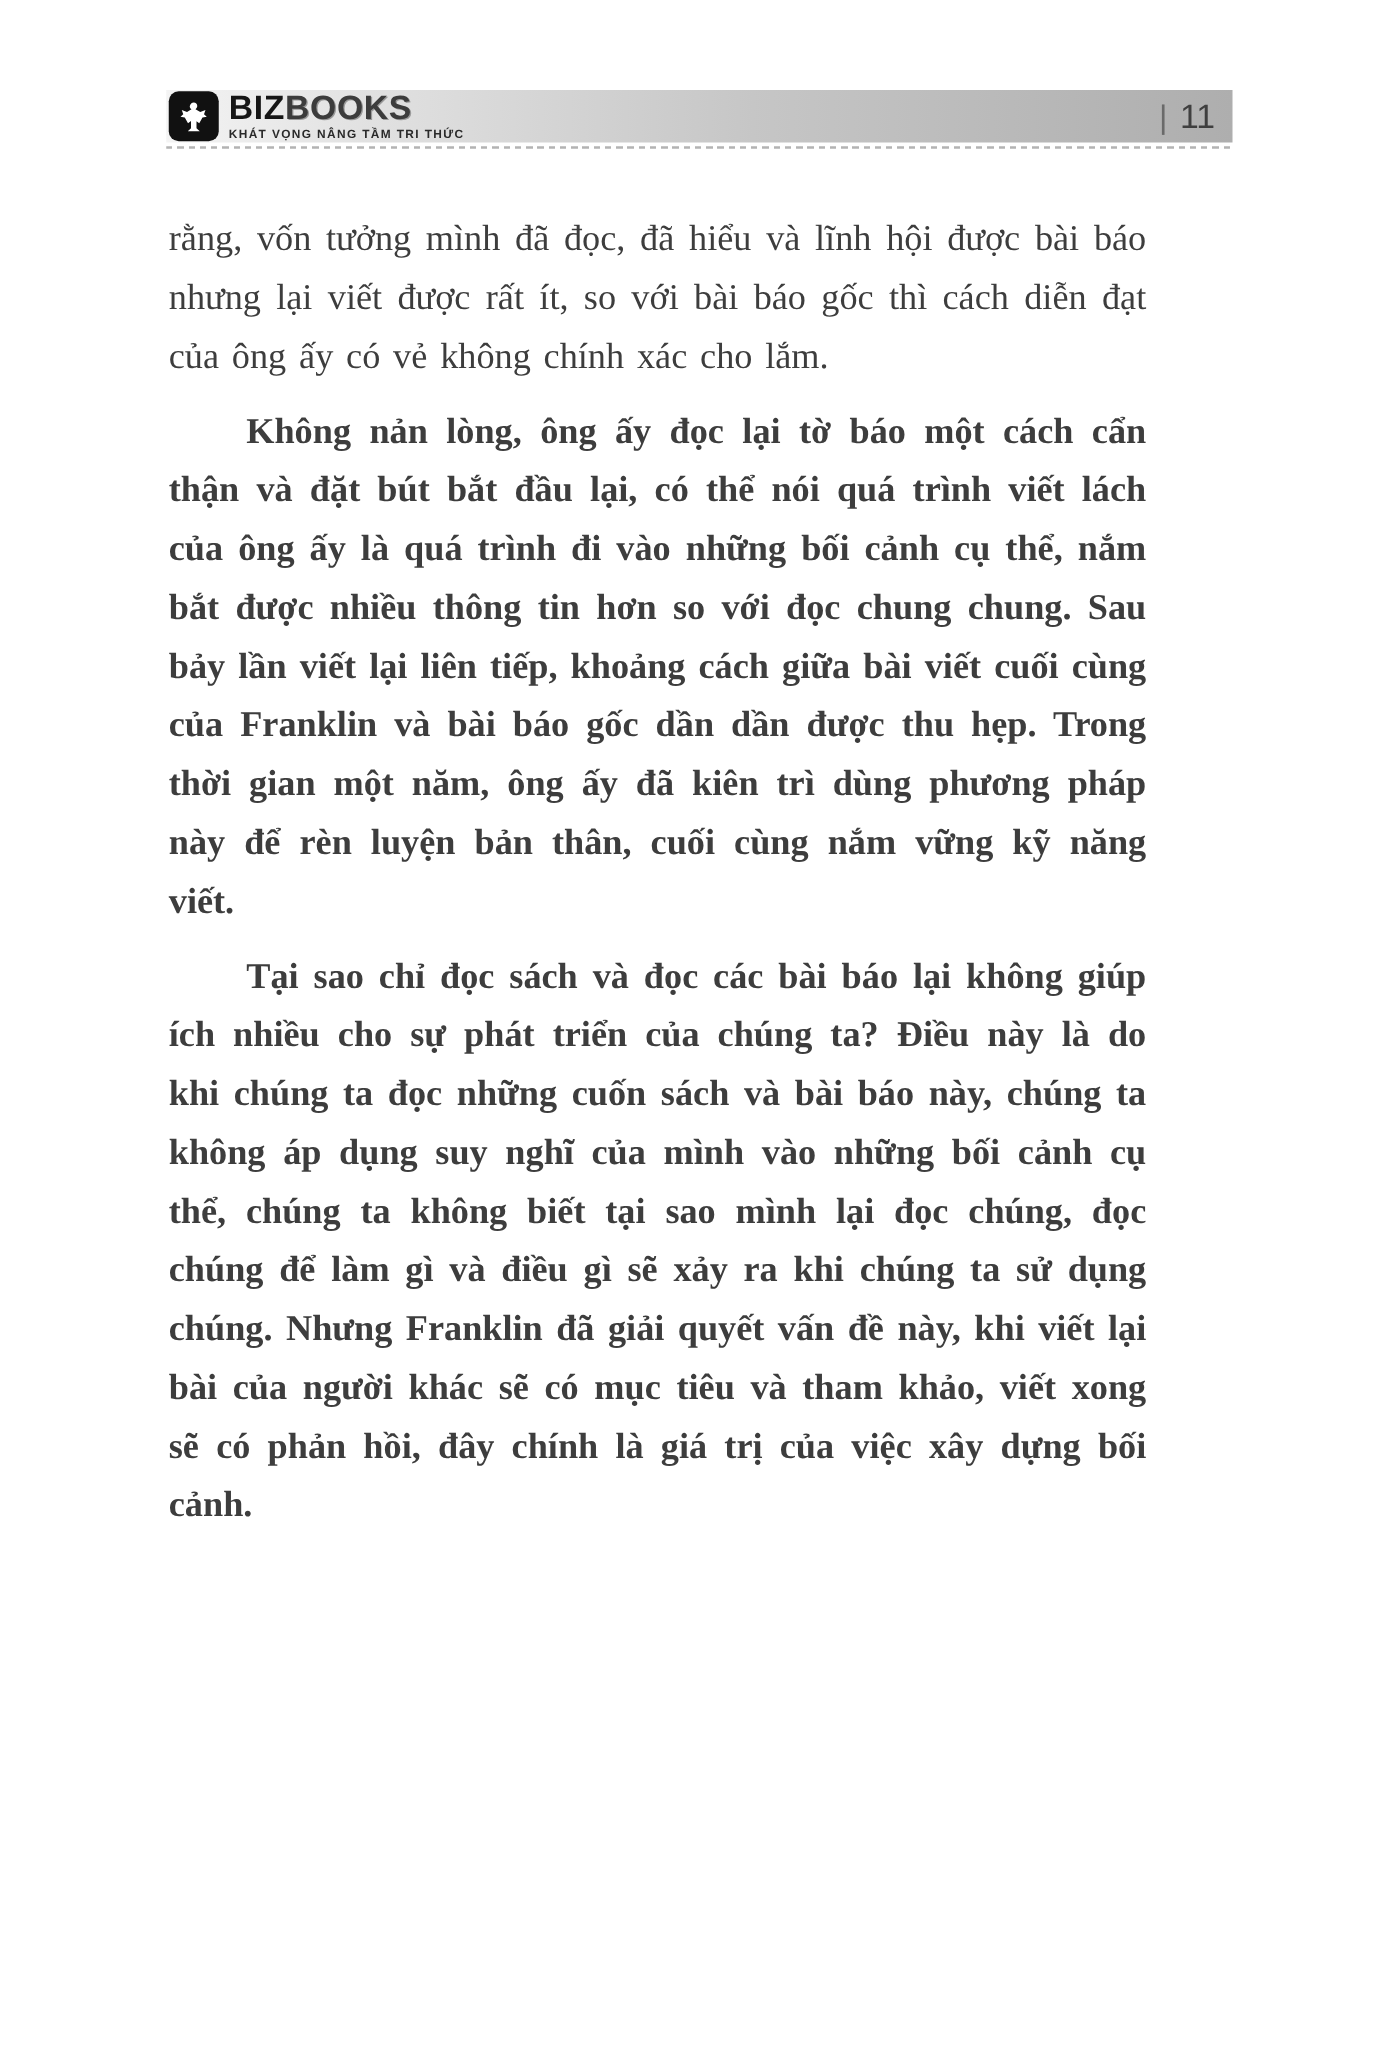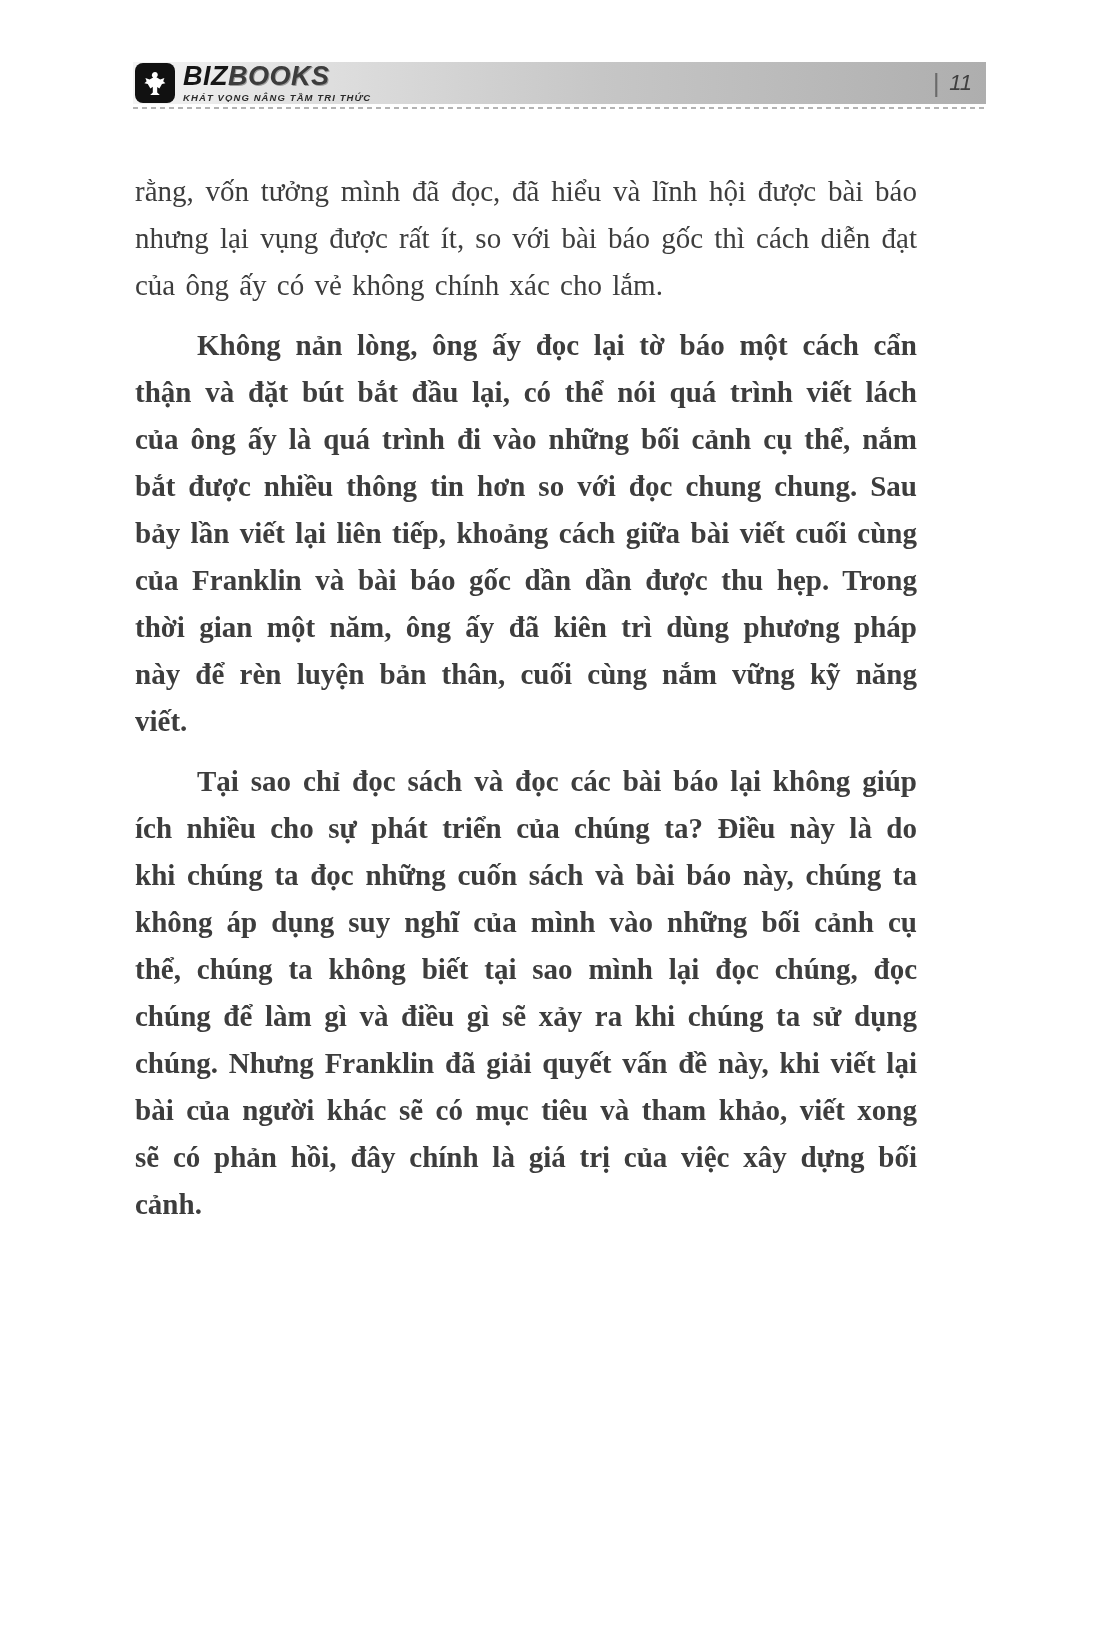--- a/index.html
+++ b/index.html
@@ -15,22 +15,21 @@
     background: #ffffff;
     overflow: hidden;
     font-family: "Liberation Serif", "DejaVu Serif", serif;
   }
 
   
   .header {
     position: absolute;
     left: 133px;
     right: 133px;
-    top: 62px;
-    font-style: italic;
+    top: 72px;
   }
 
   .header-bar {
     position: relative;
     height: 42px;
     background: linear-gradient(90deg, #f4f4f4 0%, #e2e2e2 18%, #c6c6c6 55%, #aeaeae 100%);
     display: flex;
     align-items: center;
     justify-content: space-between;
   }
@@ -98,21 +97,21 @@
     color: #4a4a4a;
   }
 
   .page-number .sep {
     font-size: 26px;
     font-weight: 400;
     color: #6a6a6a;
   }
 
   .page-number .num {
-    font-size: 22px;
+    font-size: 27px;
     font-weight: 400;
     color: #3f3f3f;
   }
 
   
   .content {
     position: absolute;
     left: 135px;
     width: 782px;
     top: 168px;
@@ -158,19 +157,19 @@
         <span class="sep">|</span>
         <span class="num">11</span>
       </div>
 
     </div>
     <div class="perforation"></div>
   </div>
 
   <div class="content">
     <div>
-        <p class="para">rằng, vốn tưởng mình đã đọc, đã hiểu và lĩnh hội được bài báo nhưng lại vụng được rất ít, so với bài báo gốc thì cách diễn đạt của ông ấy có vẻ không chính xác cho lắm.</p>
+        <p class="para">rằng, vốn tưởng mình đã đọc, đã hiểu và lĩnh hội được bài báo nhưng lại viết được rất ít, so với bài báo gốc thì cách diễn đạt của ông ấy có vẻ không chính xác cho lắm.</p>
         <p class="para indent">Không nản lòng, ông ấy đọc lại tờ báo một cách cẩn thận và đặt bút bắt đầu lại, có thể nói quá trình viết lách của ông ấy là quá trình đi vào những bối cảnh cụ thể, nắm bắt được nhiều thông tin hơn so với đọc chung chung. Sau bảy lần viết lại liên tiếp, khoảng cách giữa bài viết cuối cùng của Franklin và bài báo gốc dần dần được thu hẹp. Trong thời gian một năm, ông ấy đã kiên trì dùng phương pháp này để rèn luyện bản thân, cuối cùng nắm vững kỹ năng viết.</p>
         <p class="para indent">Tại sao chỉ đọc sách và đọc các bài báo lại không giúp ích nhiều cho sự phát triển của chúng ta? Điều này là do khi chúng ta đọc những cuốn sách và bài báo này, chúng ta không áp dụng suy nghĩ của mình vào những bối cảnh cụ thể, chúng ta không biết tại sao mình lại đọc chúng, đọc chúng để làm gì và điều gì sẽ xảy ra khi chúng ta sử dụng chúng. Nhưng Franklin đã giải quyết vấn đề này, khi viết lại bài của người khác sẽ có mục tiêu và tham khảo, viết xong sẽ có phản hồi, đây chính là giá trị của việc xây dựng bối cảnh.</p>
       </div>
   </div>
 
 </div>
 
 </body></html>

